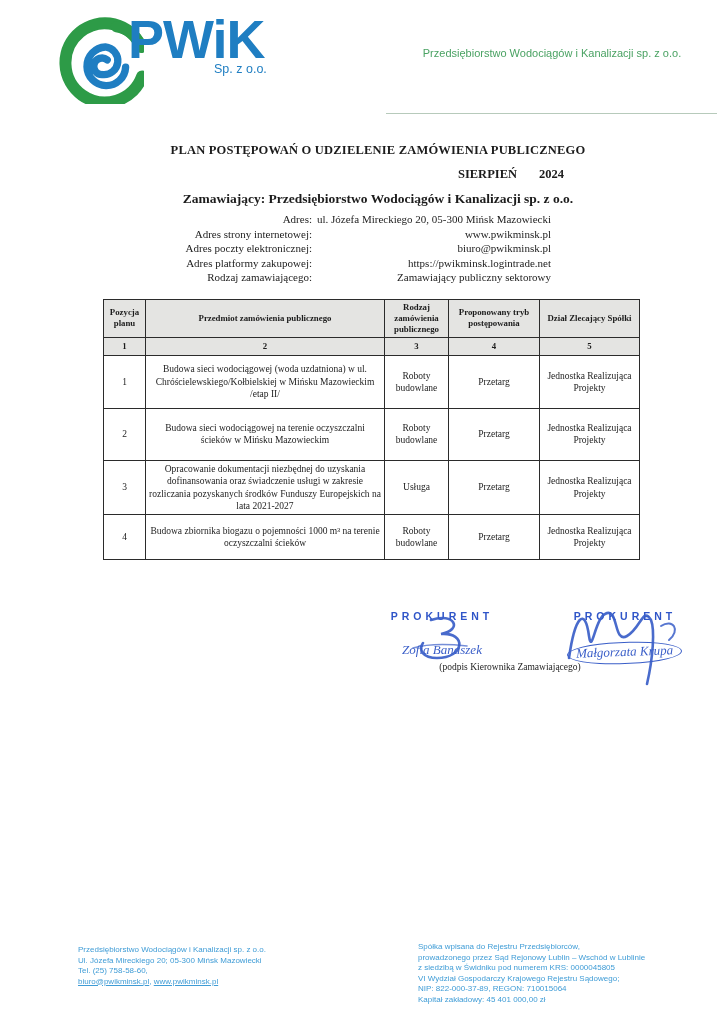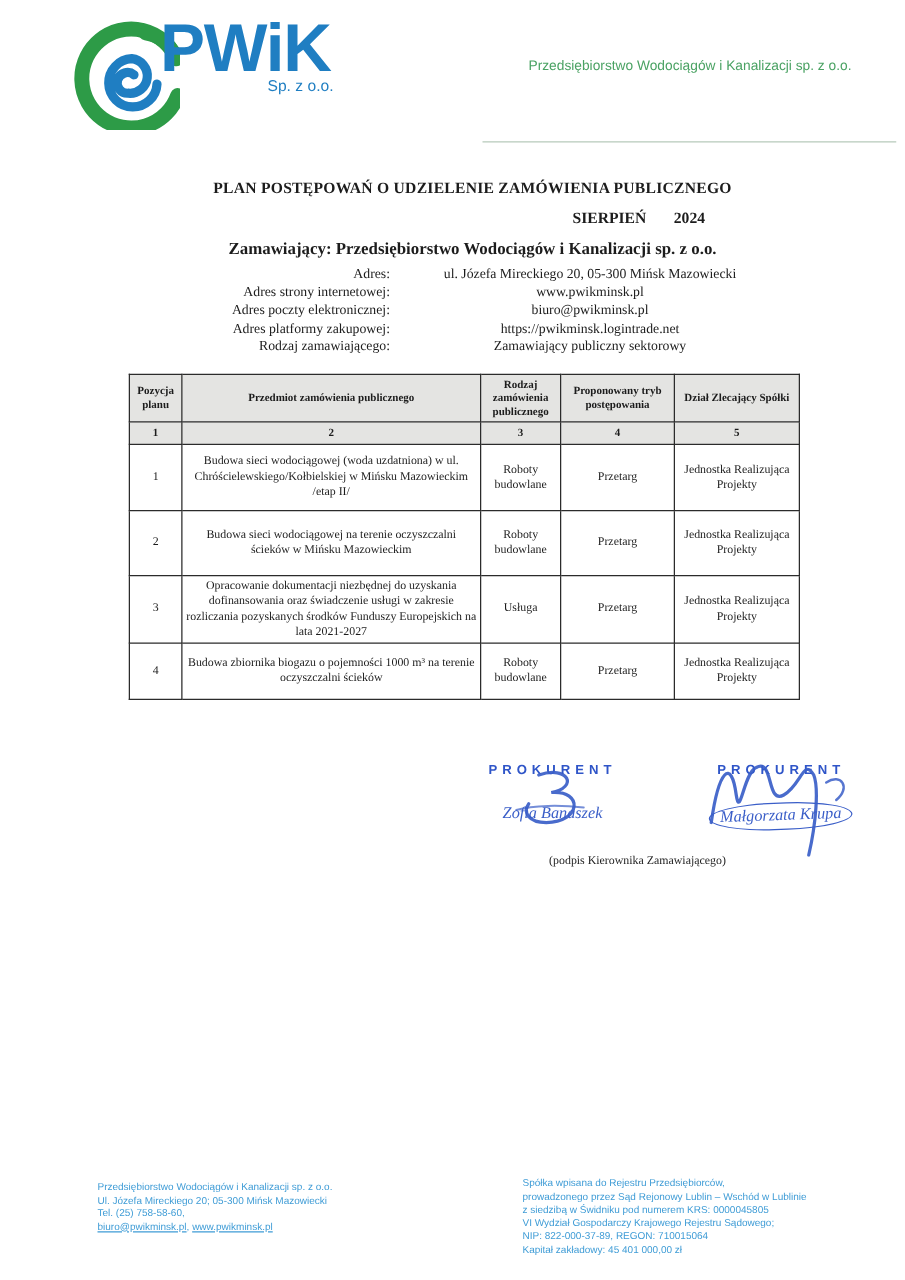--- a/index.html
+++ b/index.html
@@ -37,21 +37,21 @@
   }
   .period { position:absolute; top:167px; right:160px; font-weight:bold; font-size:12.5px; }
   .period .year { margin-left:22px; }
   .purchaser {
     position:absolute; top:191px; left:16px; width:724px; text-align:center;
     font-weight:bold; font-size:13.5px;
   }
   .contact { position:absolute; top:212px; left:100px; font-size:11px; line-height:14.6px; }
   .contact-row { display:grid; grid-template-columns:212px auto; column-gap:5px; }
   .c-label { text-align:right; }
-  .c-value { text-align:center;margin-left:38px; }
+  .c-value { text-align:right; }
 
   
   .plan-table {
     position:absolute; top:299px; left:103px; width:536px;
     border-collapse:collapse; table-layout:fixed;
   }
   .plan-table col.c1 { width:42px; }
   .plan-table col.c2 { width:239px; }
   .plan-table col.c3 { width:64px; }
   .plan-table col.c4 { width:91px; }
@@ -79,21 +79,21 @@
     position:relative; z-index:2; white-space:nowrap;
   }
   .oval {
     display:inline-block; border:1.5px solid #3a5ec8; border-radius:50% / 55%;
     padding:1px 8px 3px; transform:rotate(-2deg);
   }
   .scribble { position:absolute; z-index:1; pointer-events:none; }
   .scribble-left { left:26px; top:4px; width:62px; height:58px; }
   .scribble-right { left:-4px; top:-14px; width:168px; height:92px; }
   .sig-caption {
-    position:absolute; top:684px; left:396px; width:228px; text-align:center; font-size:9.5px;
+    position:absolute; top:662px; left:396px; width:228px; text-align:center; font-size:9.5px;
   }
 
   
   .footer {
     position:absolute; top:942px; left:0; width:724px;
     font-family:"Liberation Sans", sans-serif; font-size:8px;
     color:#3f9cd6; line-height:10.5px;
   }
   .footer-left { position:absolute; left:78px; top:3px; }
   .footer-right { position:absolute; left:418px; top:0; }

